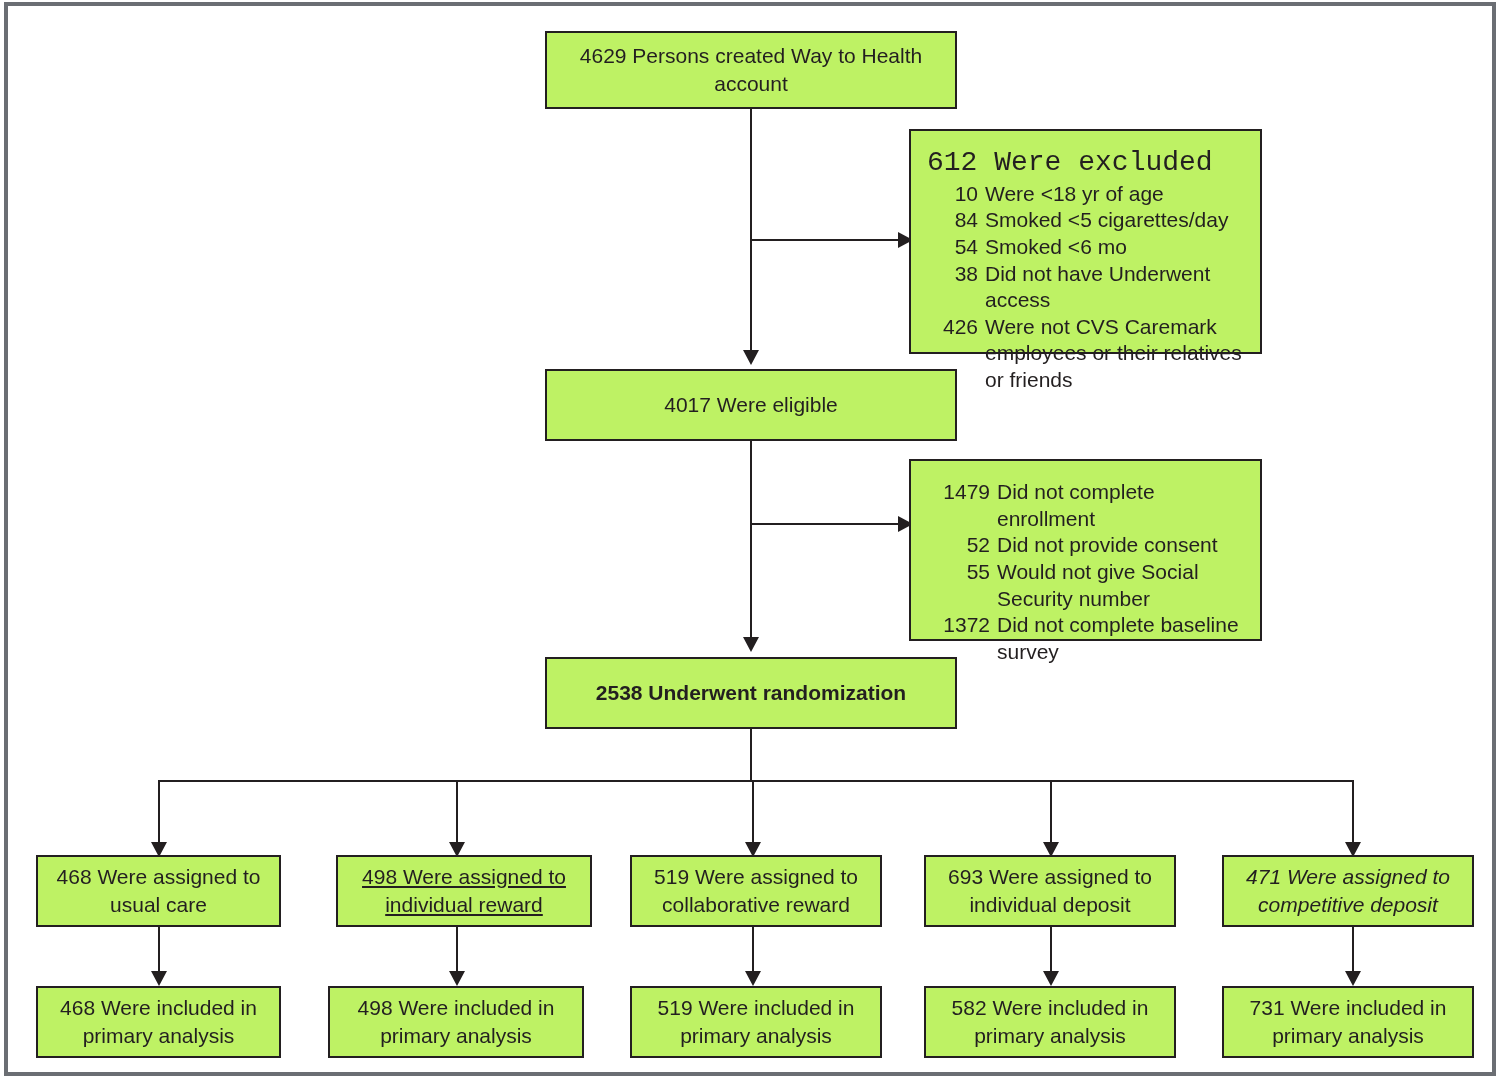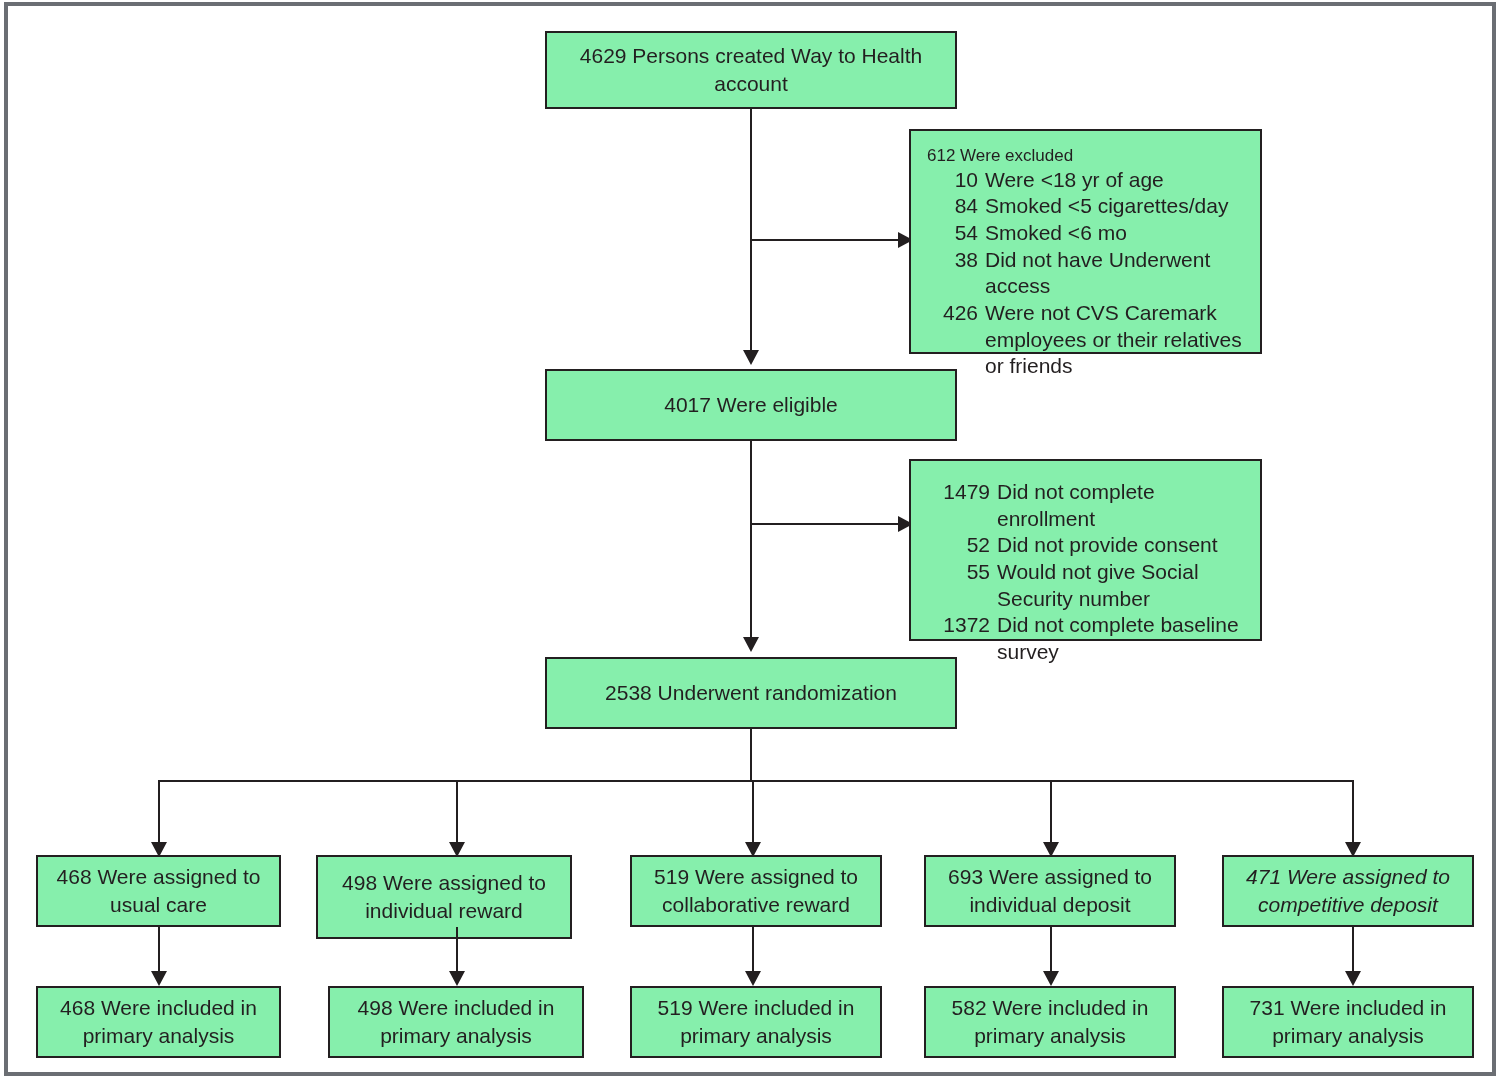--- a/index.html
+++ b/index.html
@@ -27,43 +27,44 @@
     width: 1492px;
     height: 1074px;
     border: 4px solid #6b6e73;
     box-sizing: border-box;
     background: #ffffff;
   }
   .node {
     position: absolute;
     box-sizing: border-box;
     border: 2px solid #231f20;
-    background: #86efac;
+    background: #bef264;
     display: flex;
     align-items: center;
     justify-content: center;
     color: #231f20;
     font-family: "Liberation Sans", sans-serif;
     font-size: 21px;
     line-height: 1.33;
     text-align: center;
     padding: 4px 8px;
   }
   .node .txt { display: block; }
 
   
   .node.listbox {
     display: block;
     text-align: left;
     padding: 14px 16px 12px 16px;
   }
   .listbox .lead {
-    font-size: 17px;
+    font-size: 28px;
     line-height: 1.27;
     white-space: nowrap;
+    font-family: Liberation Mono, monospace;
   }
   .listbox ul {
     list-style: none;
     margin: 0;
     padding: 0;
   }
   .listbox li {
     display: flex;
     font-size: 21px;
     line-height: 1.27;
@@ -169,21 +170,21 @@
           <span class="num">55</span>
           <span class="lbl">Would not give Social Security number</span>
         </li>
         <li>
           <span class="num">1372</span>
           <span class="lbl">Did not complete baseline survey</span>
         </li>
       </ul>
     </div>
 
-    <div class="node" style="left:537px; top:651px; width:412px; height:72px;">
+    <div class="node" style="left:537px; top:651px; width:412px; height:72px;font-weight:bold;">
       <span class="txt">2538 Underwent randomization</span>
     </div>
 
     <div class="vline" style="left:742px; top:723px; height:52px;"></div>
     <div class="hline" style="left:150px; top:774px; width:1196px;"></div>
 
     <div class="vline" style="left:150px; top:774px; height:62px;"></div>
     <div class="arrow-down" style="left:143px; top:836px;"></div>
 
     <div class="vline" style="left:448px; top:774px; height:62px;"></div>
@@ -200,21 +201,21 @@
 
     <div class="node" style="left:28px; top:849px; width:245px; height:72px;">
       <span class="txt">468 Were assigned to usual care</span>
     </div>
     <div class="vline" style="left:150px; top:921px; height:44px;"></div>
     <div class="arrow-down" style="left:143px; top:965px;"></div>
     <div class="node" style="left:28px; top:980px; width:245px; height:72px;">
       <span class="txt">468 Were included in primary analysis</span>
     </div>
 
-    <div class="node" style="left:308px; top:849px; width:256px; height:84px;">
+    <div class="node" style="left:328px; top:849px; width:256px; height:72px;text-decoration:underline;">
       <span class="txt">498 Were assigned to individual reward</span>
     </div>
     <div class="vline" style="left:448px; top:921px; height:44px;"></div>
     <div class="arrow-down" style="left:441px; top:965px;"></div>
     <div class="node" style="left:320px; top:980px; width:256px; height:72px;">
       <span class="txt">498 Were included in primary analysis</span>
     </div>
 
     <div class="node" style="left:622px; top:849px; width:252px; height:72px;">
       <span class="txt">519 Were assigned to collaborative reward</span>

